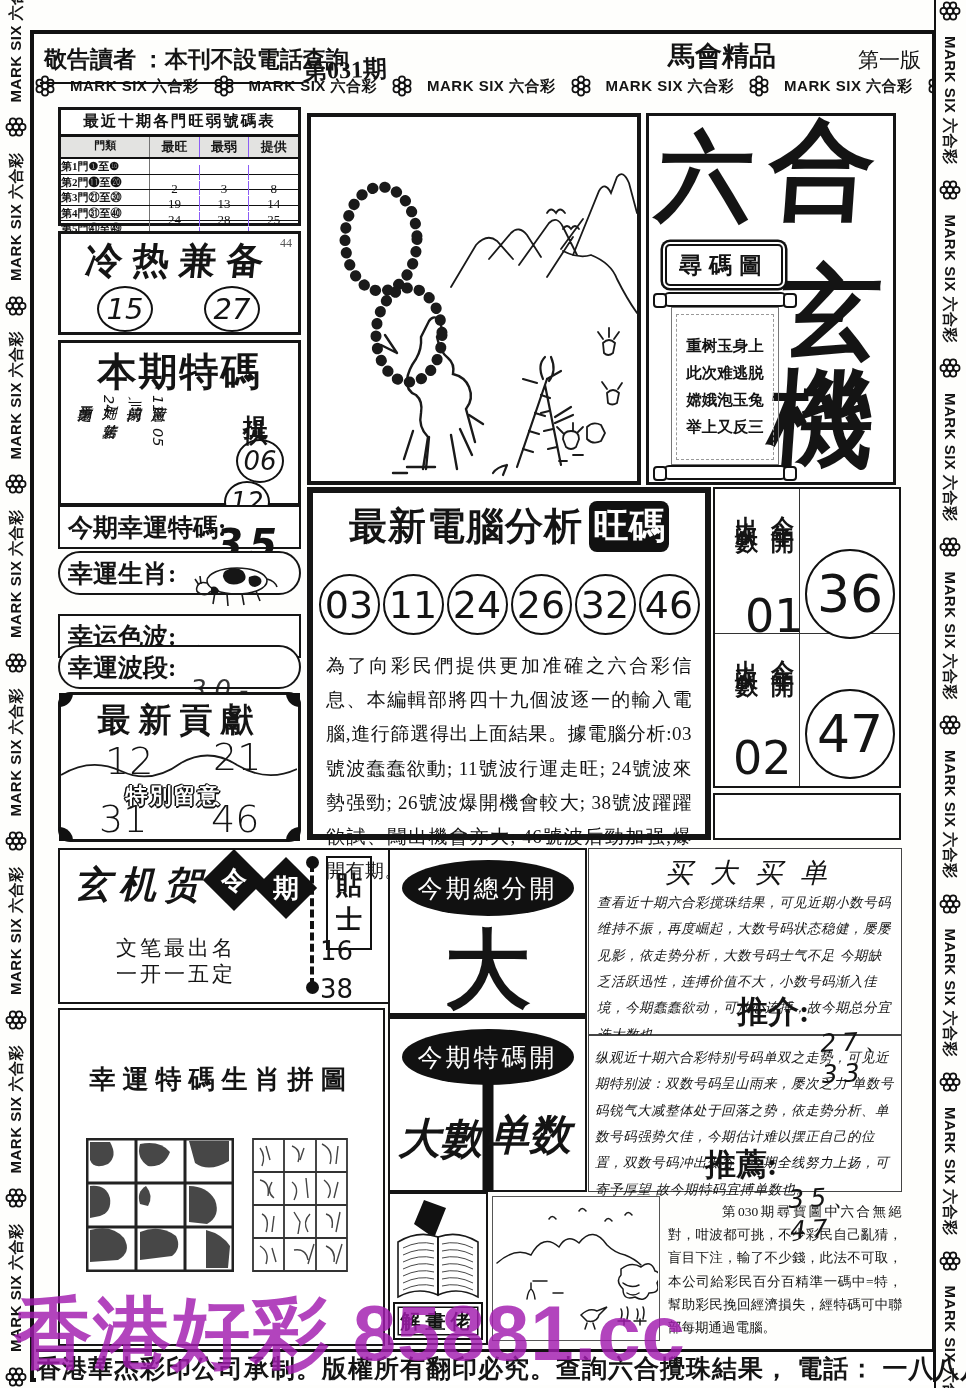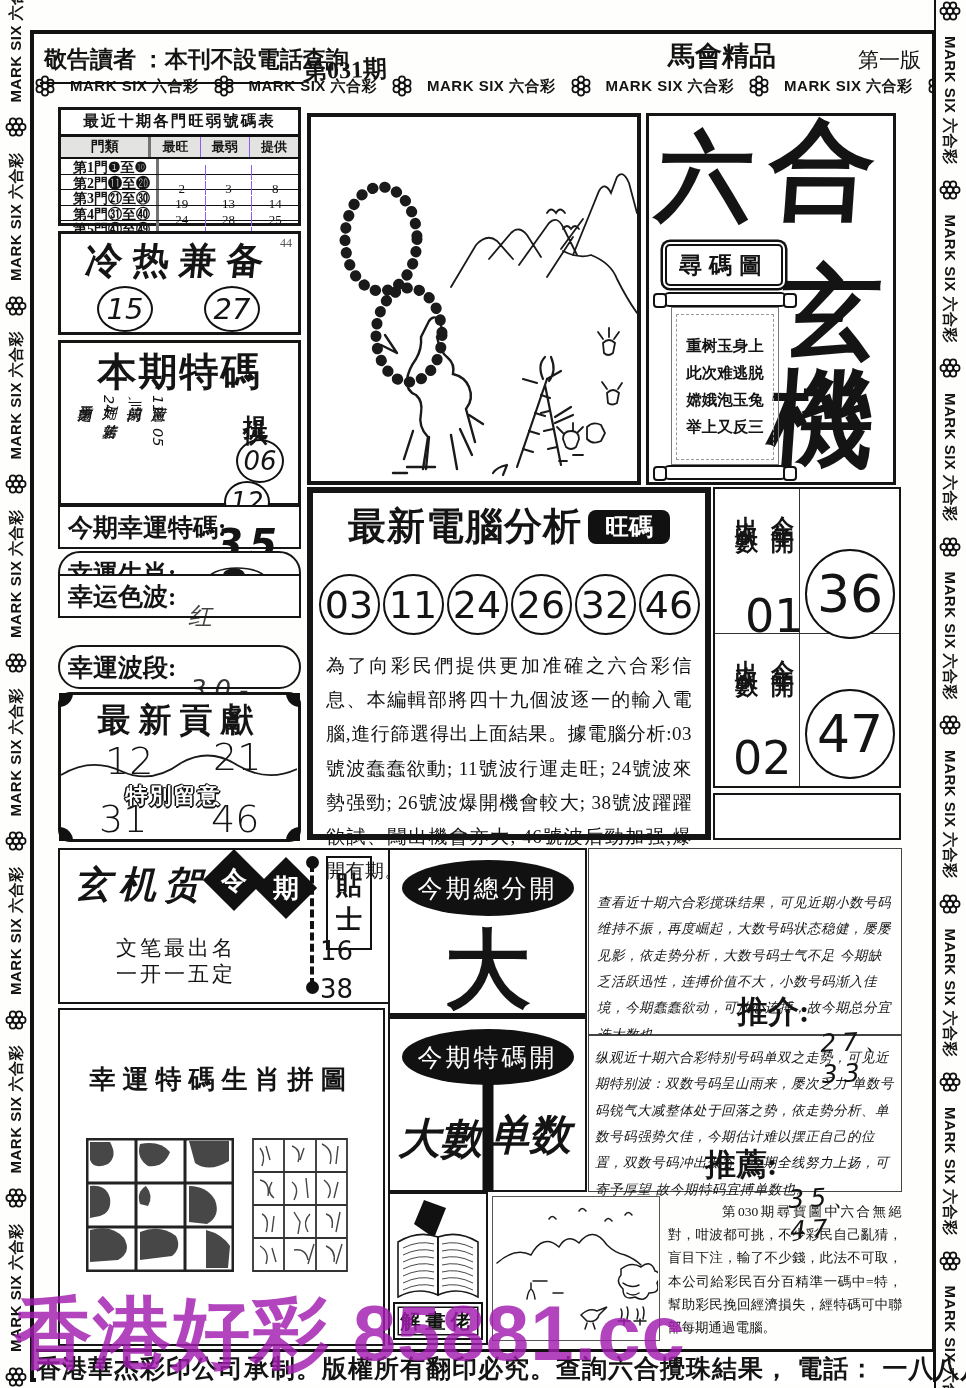--- a/index.html
+++ b/index.html
@@ -26,23 +26,23 @@
   .issue{left:303px;top:54px;font-size:24px;font-weight:bold;transform:rotate(-2deg);}
   .masttitle{left:398px;top:22px;font-size:46px;font-weight:bold;letter-spacing:26px;}
   .subtitle{left:668px;top:38px;font-size:27px;font-weight:bold;}
   .edition{left:858px;top:46px;font-size:21px;}
 
   
   .hot-table{left:58px;top:107px;width:243px;height:119px;border-width:3px;}
   .ht-title{font-size:15.5px;font-weight:bold;text-align:center;letter-spacing:2px;border-bottom:3px solid #111;padding:1px 0 2px;}
   .ht-head{display:flex;background:#e3e3e1;border-bottom:2px solid #111;font-size:13px;font-weight:bold;}
   .ht-head span{text-align:center;padding:1px 0;}
-  .ht-row{display:flex;border-bottom:1px solid #111;font-size:12px;height:14.6px;padding-left:12px;}
+  .ht-row{display:flex;border-bottom:1px solid #111;font-size:12px;height:14.6px;}
   .ht-row:last-child{border-bottom:none;}
-  .c-door{width:89px;border-right:3px solid #737373;font-weight:bold;font-size:14px;white-space:nowrap;overflow:hidden;}
+  .c-door{width:89px;border-right:1px solid #737373;font-weight:bold;font-size:11px;white-space:nowrap;overflow:hidden;}
   .c-v{width:49px;border-right:1px solid #8b5cf6;text-align:center;}
   .c-v:last-child{border-right:none;}
   .ht-row .c-v{transform:translateY(6px);font-size:13px;}
 
   
   .coldhot{left:58px;top:231px;width:243px;height:104px;border-width:3px;}
   .ch-title{text-align:center;font-size:37px;font-weight:900;letter-spacing:10px;transform:skewX(-6deg);margin-top:2px;}
   .ch-corner{position:absolute;right:6px;top:2px;font-size:12px;color:#555;}
   .circ{display:inline-flex;align-items:center;justify-content:center;border:2.5px solid #111;border-radius:50%;}
   .ch-n{position:absolute;width:52px;height:42px;font-size:29px;top:52px;}
@@ -99,21 +99,21 @@
   .roller{position:relative;height:11px;border:2px solid #111;border-radius:6px;margin:0 6px;background:#fff;}
   .roller:before,.roller:after{content:"";position:absolute;top:-1px;width:10px;height:11px;border:2px solid #111;border-radius:4px;background:#fff;}
   .roller:before{left:-12px;} .roller:after{right:-12px;}
   .scroll-body{margin:0 14px;height:158px;border:1px solid #777;padding:6px 4px;box-sizing:border-box;}
   .scroll-inner{border:1px dashed #999;height:100%;display:flex;flex-direction:column;justify-content:center;gap:6px;text-align:center;font-size:15.5px;font-weight:bold;}
 
   
   .analysis{left:307px;top:487px;width:404px;height:353px;border-width:6px;}
   .an-title{display:flex;align-items:center;justify-content:center;gap:6px;margin-top:8px;}
   .an-title b{font-size:38px;letter-spacing:1px;font-weight:900;}
-  .an-badge{background:#111;color:#fff;font-size:24px;font-weight:900;padding:1px 17px;border-radius:8px;}
+  .an-badge{background:#111;color:#fff;font-size:36px;font-weight:900;padding:1px 4px;border-radius:8px;}
   .an-nums{display:flex;justify-content:center;gap:3px;margin-top:22px;align-items:center;}
   .an-nums .circ{width:57px;height:57px;font-size:38px;font-family:"DejaVu Sans",sans-serif;}
   .an-body{padding:14px 13px 0;font-size:19px;line-height:1.8;text-align:justify;letter-spacing:.5px;}
 
   
   .yearopen{left:713px;top:487px;width:188px;height:301px;}
   .yo-div-v{position:absolute;left:84px;top:0;bottom:0;border-left:1.5px solid #333;}
   .yo-div-h{position:absolute;left:0;right:0;top:144px;border-top:1.5px solid #333;}
   .yo-lab{position:absolute;writing-mode:vertical-rl;font-size:23px;font-weight:bold;letter-spacing:8px;}
   .yo-count{position:absolute;font-size:46px;font-family:"DejaVu Sans",sans-serif;}
@@ -463,21 +463,21 @@
         <path d="M22,24 q-8,-2 -10,4 q-2,5 4,7 q6,2 10,-3"></path>
         <path d="M14,26 l-4,-6 m6,5 l-1,-8"></path>
         <path d="M30,33 l-2,12 m14,-10 l1,12 m14,-12 l2,11 m12,-14 l4,10"></path>
         <path d="M82,20 q8,2 10,8"></path>
       </g>
       <path d="M40,12 q10,-6 18,0 q6,8 -2,12 q-10,4 -16,-2 q-4,-6 0,-10z" fill="#161616"></path>
       <path d="M64,18 q8,-4 12,2 q2,6 -6,8 q-8,0 -6,-10z" fill="#161616"></path>
       <path d="M26,28 q6,-2 8,4 q-2,6 -8,2 z" fill="#161616"></path>
     </svg>
   </div>
-  <div class="lrow" style="top:574px;">
+  <div class="lrow" style="top:614px;">
     <span class="l-label">幸运色波:</span>
     <span class="l-val hand" style="left:128px;top:24px;font-size:24px;opacity:.8;">红</span>
   </div>
   <div class="lrow rnd" style="top:645px;">
     <span class="l-label">幸運波段:</span>
     <span class="l-val hand" style="left:130px;top:28px;font-size:26px;letter-spacing:8px;opacity:.85;">30-39</span>
   </div>
 
   <div class="box contrib">
     <span class="corner-dot" style="left:-2px;top:-2px;border-radius:0 0 14px 0;"></span>
@@ -646,20 +646,21 @@
     <div class="big-da">大</div>
   </div>
   <div class="box specopen">
     <div class="oval">今期特碼開</div>
     <div class="stem"></div>
     <span class="so-val hand" style="left:8px;top:92px;">大數</span>
     <span class="so-val hand" style="right:14px;top:88px;">单数</span>
   </div>
 
   <div class="box buybig">
+    <div class="bb-title hand">买大买单</div>
     <div class="para hand" style="left:8px;top:40px;width:298px;">查看近十期六合彩搅珠结果，可见近期小数号码维持不振，再度崛起，大数号码状态稳健，屡屡见影，依走势分析，大数号码士气不足 今期缺乏活跃迅性，连搏价值不大，小数号码渐入佳境，今期蠢蠢欲动，可放心连搏，故今期总分宜选大数也。</div>
     <span class="push-label" style="left:148px;top:142px;">推介:</span>
     <span class="push-nums hand" style="left:232px;top:176px;">27、33</span>
   </div>
   <div class="box recom">
     <div class="para hand" style="left:6px;top:8px;width:302px;">纵观近十期六合彩特别号码单双之走势，可见近期特别波：双数号码呈山雨来，屡次乏力 单数号码锐气大减整体处于回落之势，依走势分析、单数号码强势欠佳，今期估计难以摆正自己的位置，双数号码冲出低谷，今期全线努力上扬，可寄予厚望 故今期特码宜搏单数也。</div>
     <span class="push-label" style="left:116px;top:108px;">推薦:</span>
     <span class="push-nums hand" style="left:200px;top:144px;">35、47</span>
   </div>
 

